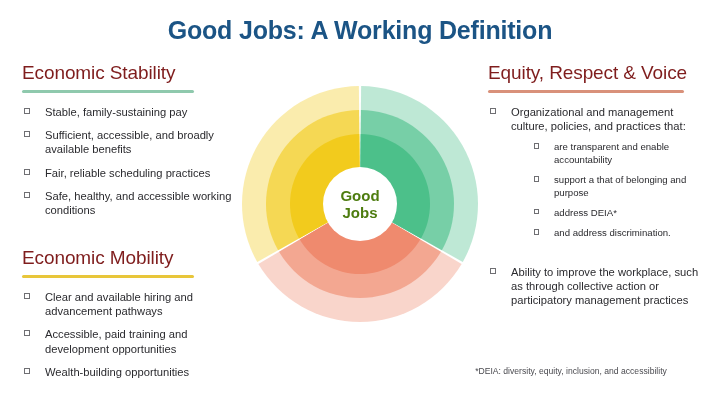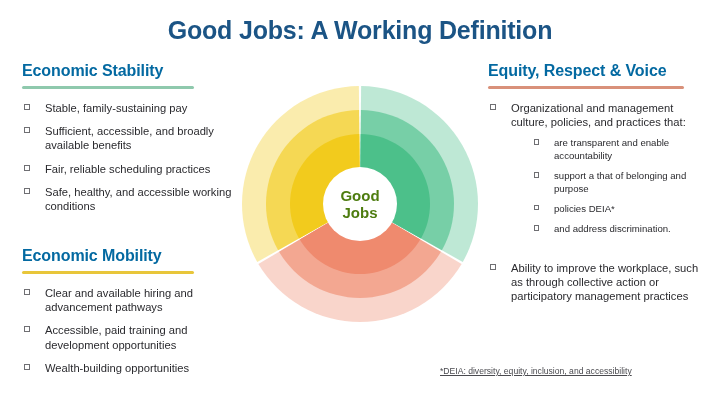--- a/index.html
+++ b/index.html
@@ -37,23 +37,23 @@
   
   .col {
     position: absolute;
     box-sizing: border-box;
   }
   .col-left  { left: 22px;  top: 62px;  width: 222px; }
   .col-left2 { left: 22px;  top: 247px; width: 222px; }
   .col-right { left: 488px; top: 62px;  width: 212px; }
 
   .sec-heading {
-    font-size: 16px;
-    font-weight: bold;
-    color: #0369a1;
+    font-size: 19px;
+    font-weight: normal;
+    color: #7f1d1d;
     margin: 0 0 6px 0;
     letter-spacing: -0.1px;
   }
   .rule {
     height: 3px;
     border-radius: 2px;
     margin-bottom: 12px;
   }
   .rule-green  { background: #8fc9ad; width: 172px; }
   .rule-gold   { background: #e8c63a; width: 172px; }
@@ -106,24 +106,23 @@
     height: 5.4px;
     border: 1.2px solid #6f6f73;
     box-sizing: border-box;
   }
 
   .footnote {
     position: absolute;
     left: 440px;
     top: 366px;
     width: 262px;
-    text-align: left;
+    text-align: center;
     font-size: 8.6px;
     color: #4a4a4f;
-    text-decoration: underline;
   }
 
   
   .donut-wrap {
     position: absolute;
     left: 238px;
     top: 78px;
     width: 244px;
     height: 252px;
   }
@@ -201,21 +200,21 @@
           <li>
             <span class="box"></span>
             <span>are transparent and enable accountability</span>
           </li>
           <li>
             <span class="box"></span>
             <span>support a that of belonging and purpose</span>
           </li>
           <li>
             <span class="box"></span>
-            <span>policies DEIA*</span>
+            <span>address DEIA*</span>
           </li>
           <li>
             <span class="box"></span>
             <span>and address discrimination.</span>
           </li>
         </ul>
       </li>
       <li>
         <span class="box"></span>
         <span>Ability to improve the workplace, such as through collective action or participatory management practices</span>

